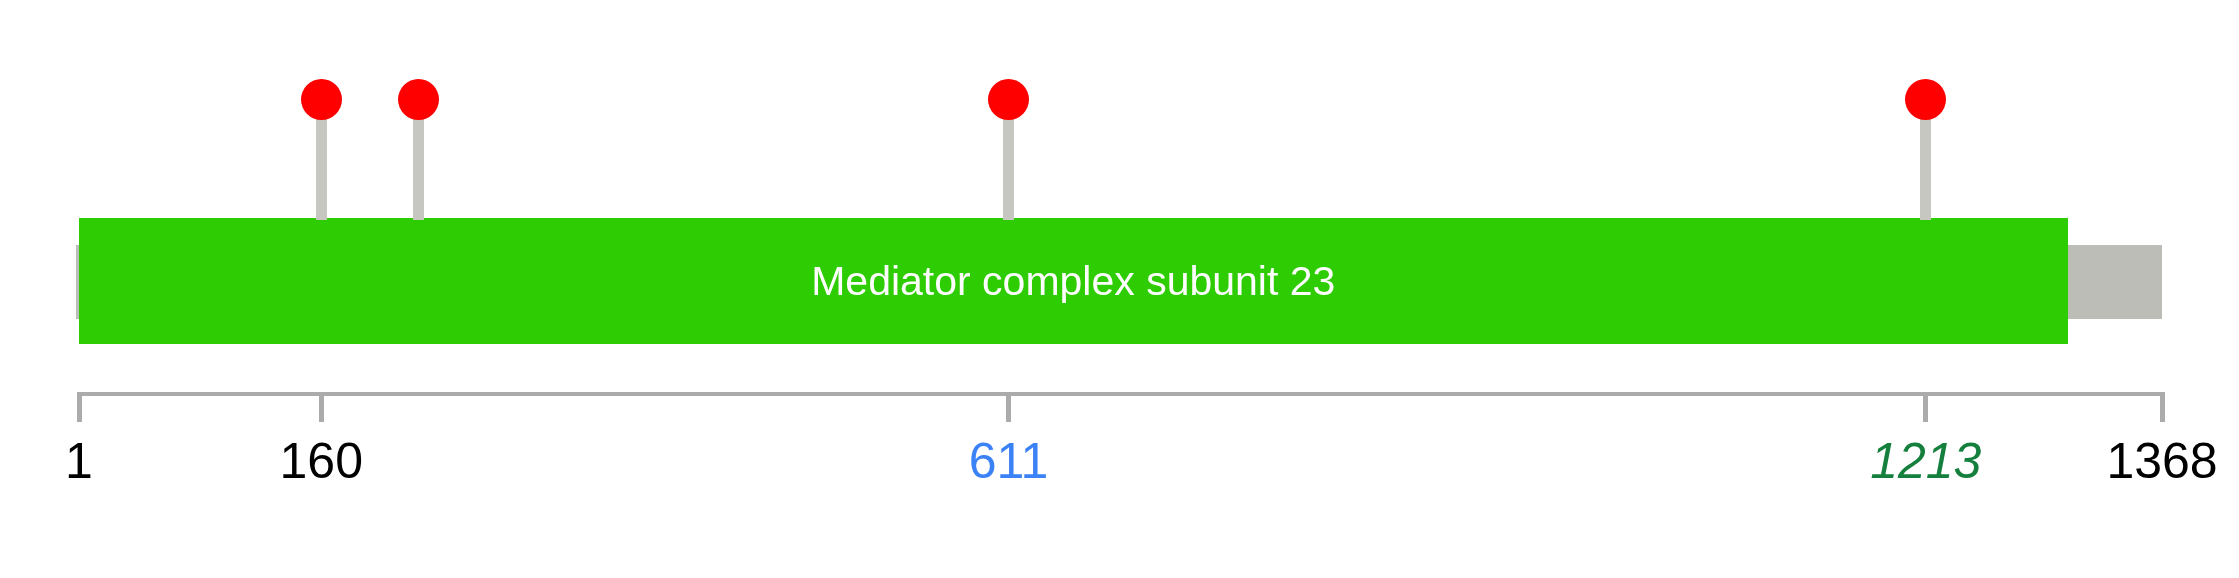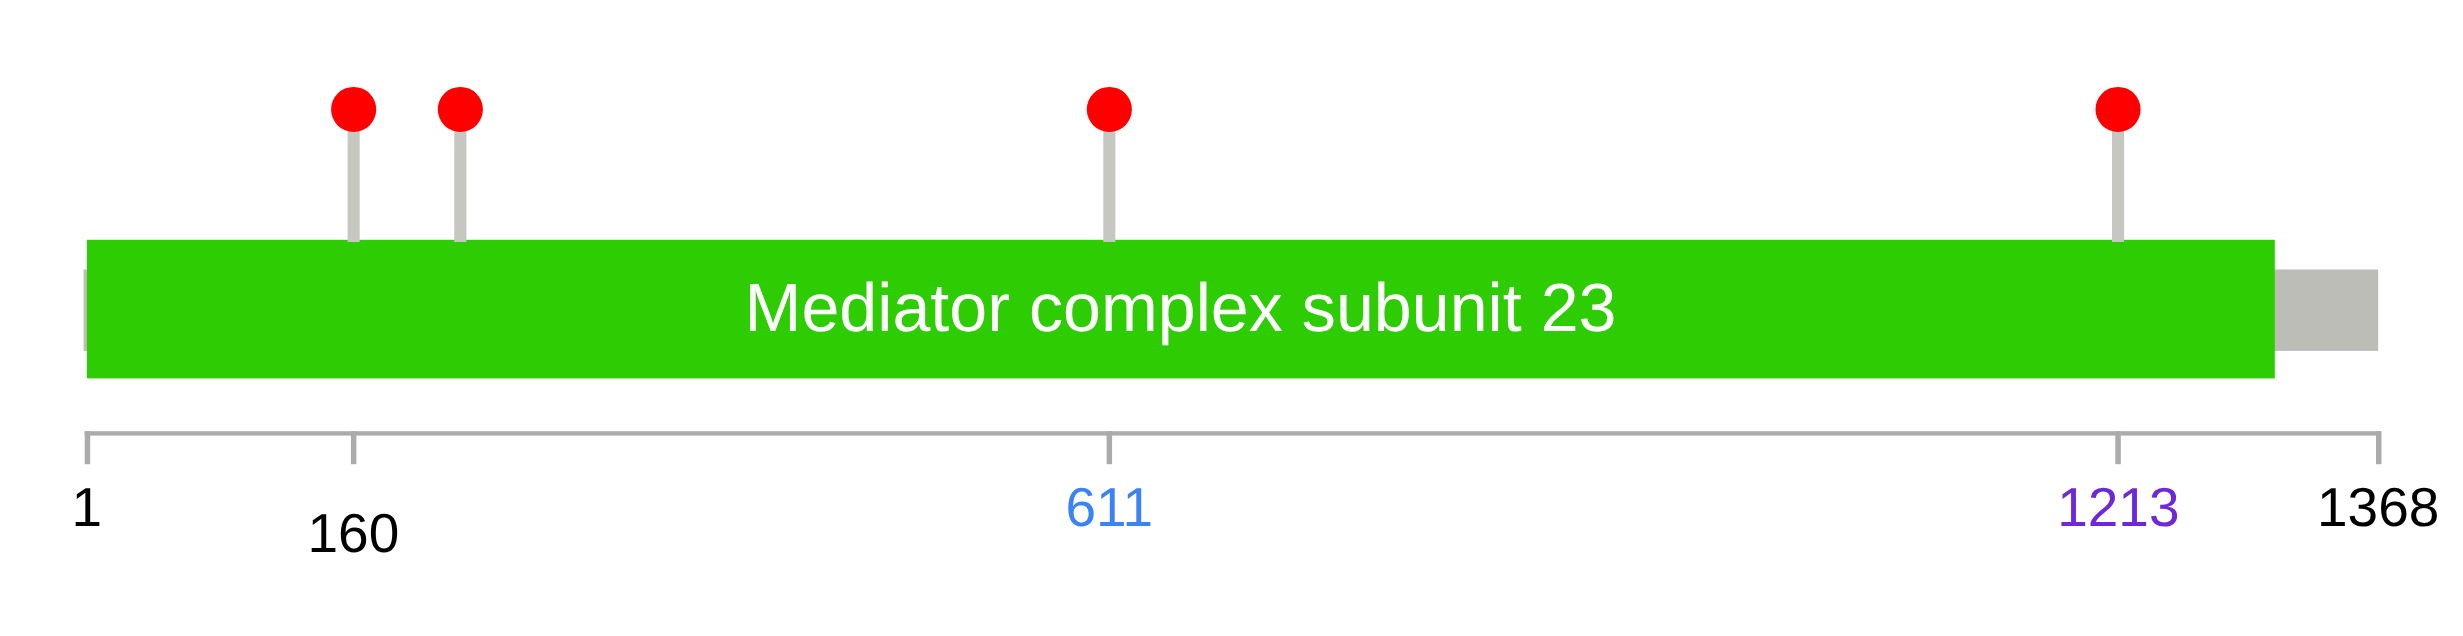--- a/index.html
+++ b/index.html
@@ -24,21 +24,21 @@
   #domain {
     left: 79px; top: 218px;
     height: 126px;
     text-align: center;
   }
   #domain-label {
     position: static;
     display: block;
     width: 100%;
     line-height: 126px;
-    font-size: 62px;
+    font-size: 41px;
     white-space: nowrap;
   }
   .stem {
     width: 11px;
     top: 112px;
     height: 106px;
   }
   .lollipop-head {
     width: 41px; height: 41px;
     top: 78px;
@@ -79,22 +79,22 @@
       <div class="lollipop-head" style="left: 988.003px; top: 78.5px; background: rgb(255, 0, 0);"></div>
       <div class="stem" style="left: 1920.31px; top: 112px; height: 108px; background: rgb(199, 199, 194);"></div>
       <div class="lollipop-head" style="left: 1905.31px; top: 78.5px; background: rgb(255, 0, 0);"></div>
     </div>
   <div id="axis">
     <div id="axis-line" style="background: rgb(171, 171, 171);"></div>
     <div id="ticks">
         <div class="tick" style="left: 76.5px; background: rgb(171, 171, 171);"></div>
         <div class="tick-label" style="left: 79px; color: rgb(0, 0, 0);">1</div>
         <div class="tick" style="left: 318.78px; background: rgb(171, 171, 171);"></div>
-        <div class="tick-label" style="left: 321.28px; color: rgb(0, 0, 0); margin-top: 24px;">160</div>
+        <div class="tick-label" style="left: 321.28px; color: rgb(0, 0, 0);">160</div>
         <div class="tick" style="left: 1006px; background: rgb(171, 171, 171);"></div>
         <div class="tick-label" style="left: 1008.5px; color: #3b82f6;">611</div>
         <div class="tick" style="left: 1923.31px; background: rgb(171, 171, 171);"></div>
-        <div class="tick-label" style="left: 1925.81px; color: #6d28d9;">1213</div>
+        <div class="tick-label" style="left: 1925.81px; color: #15803d; font-style: italic;">1213</div>
         <div class="tick" style="left: 2159.5px; background: rgb(171, 171, 171);"></div>
         <div class="tick-label" style="left: 2162px; color: rgb(0, 0, 0);">1368</div>
       </div>
   </div>
 </div>
 
 </body></html>

